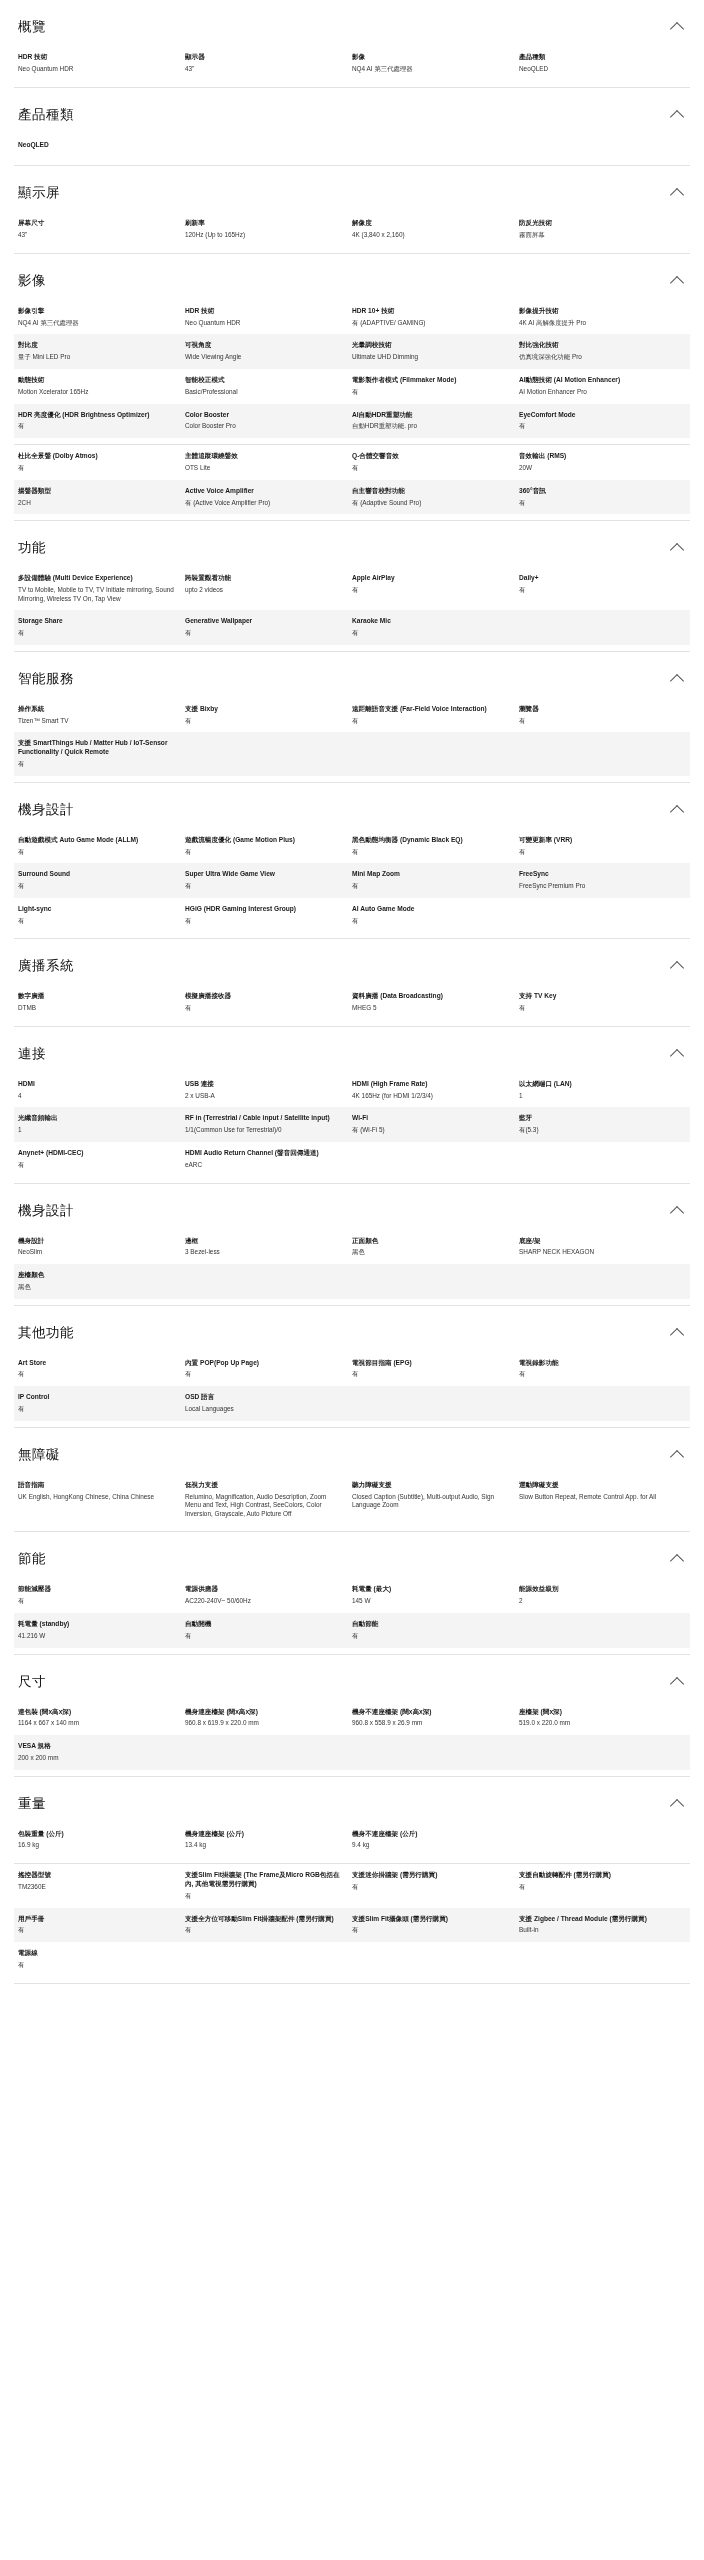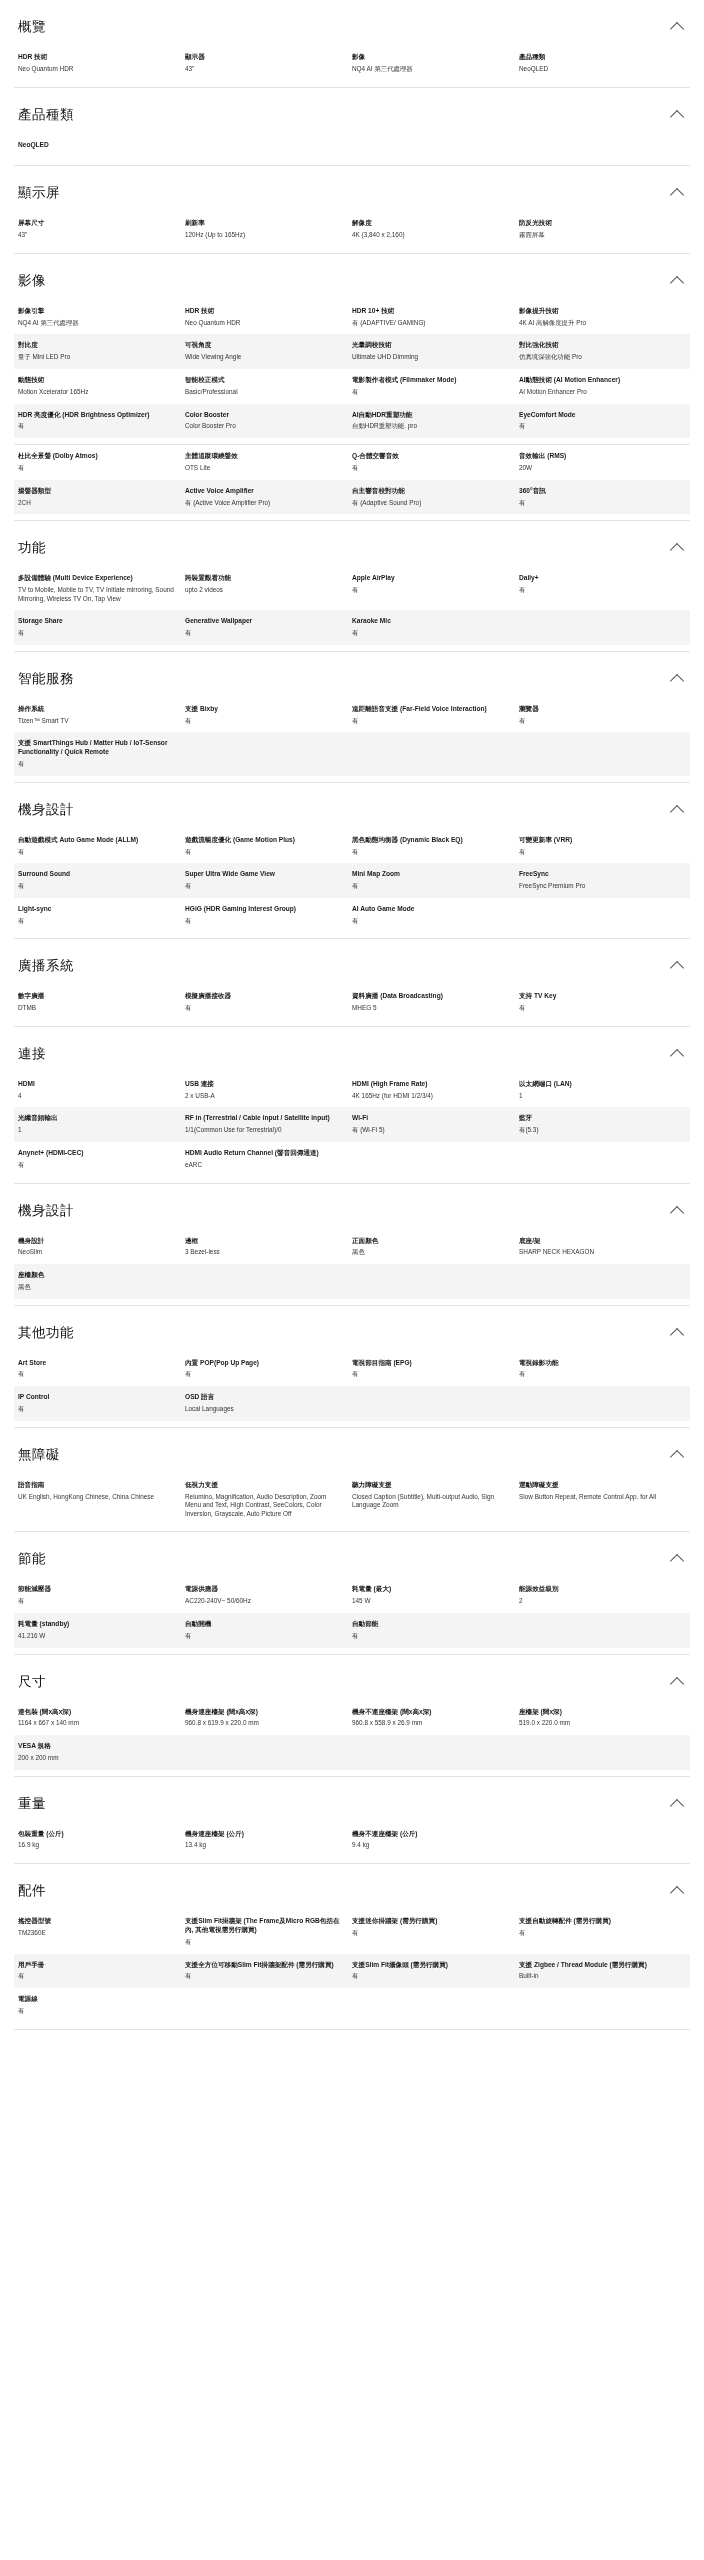--- a/index.html
+++ b/index.html
@@ -740,24 +740,20 @@
             <div class="v">9.4 kg</div>
           </div>
           <div class="cell empty">
             <div class="k"></div>
             <div class="v"></div>
           </div>
         </div>
       </div>
     </div>
     <div class="section">
-      <div class="section-header">
-        <div class="section-title">配件</div>
-        <div class="chev"></div>
-      </div>
       <div class="rows">
         <div class="row">
           <div class="cell">
             <div class="k">搖控器型號</div>
             <div class="v">TM2360E</div>
           </div>
           <div class="cell">
             <div class="k">支援Slim Fit掛牆架 (The Frame及Micro RGB包括在內, 其他電視需另行購買)</div>
             <div class="v">有</div>
           </div>

